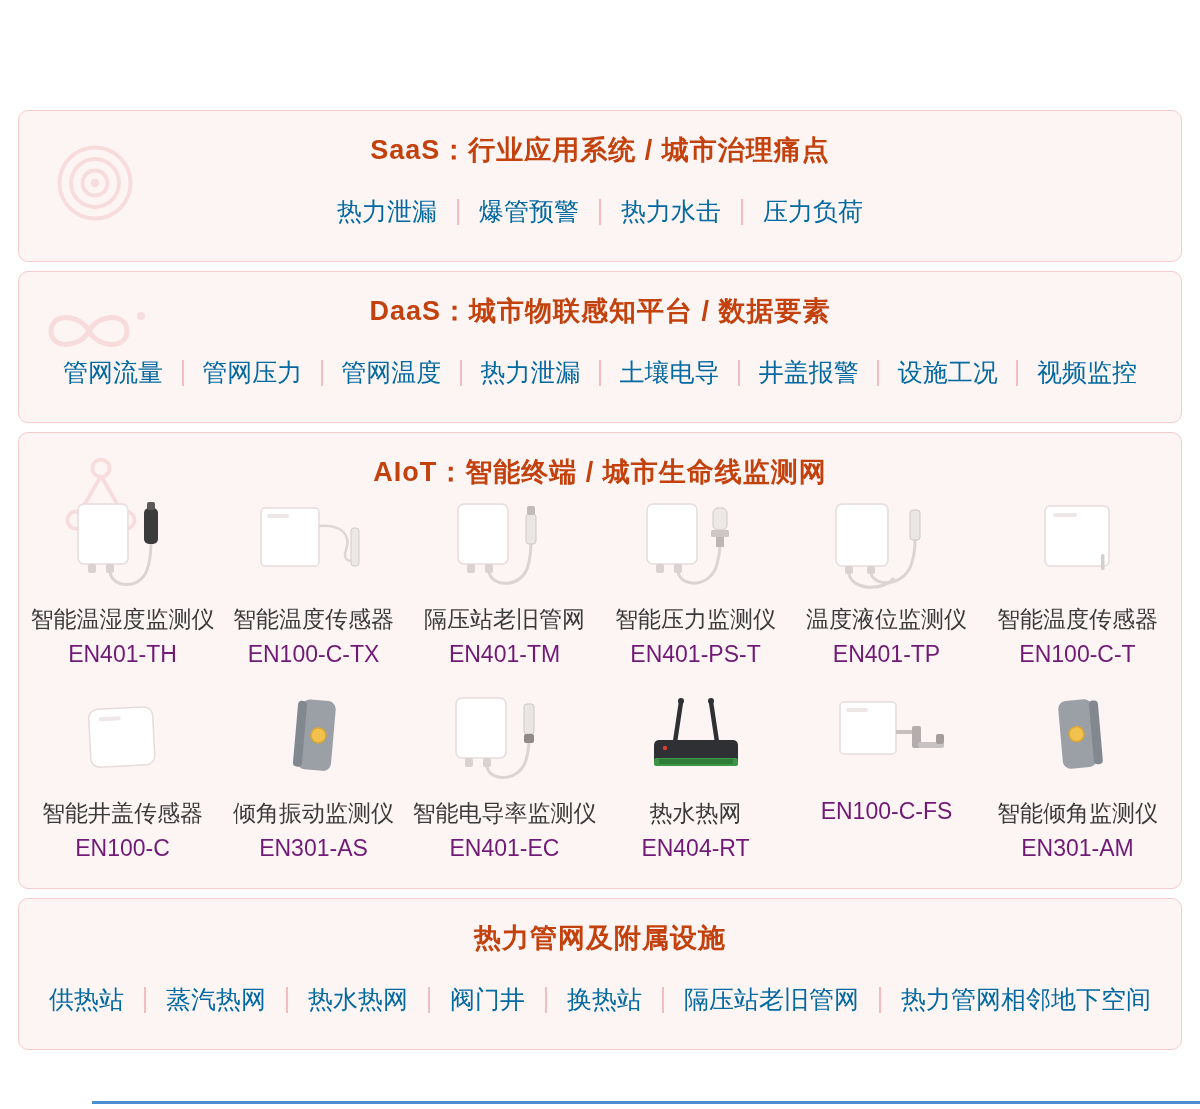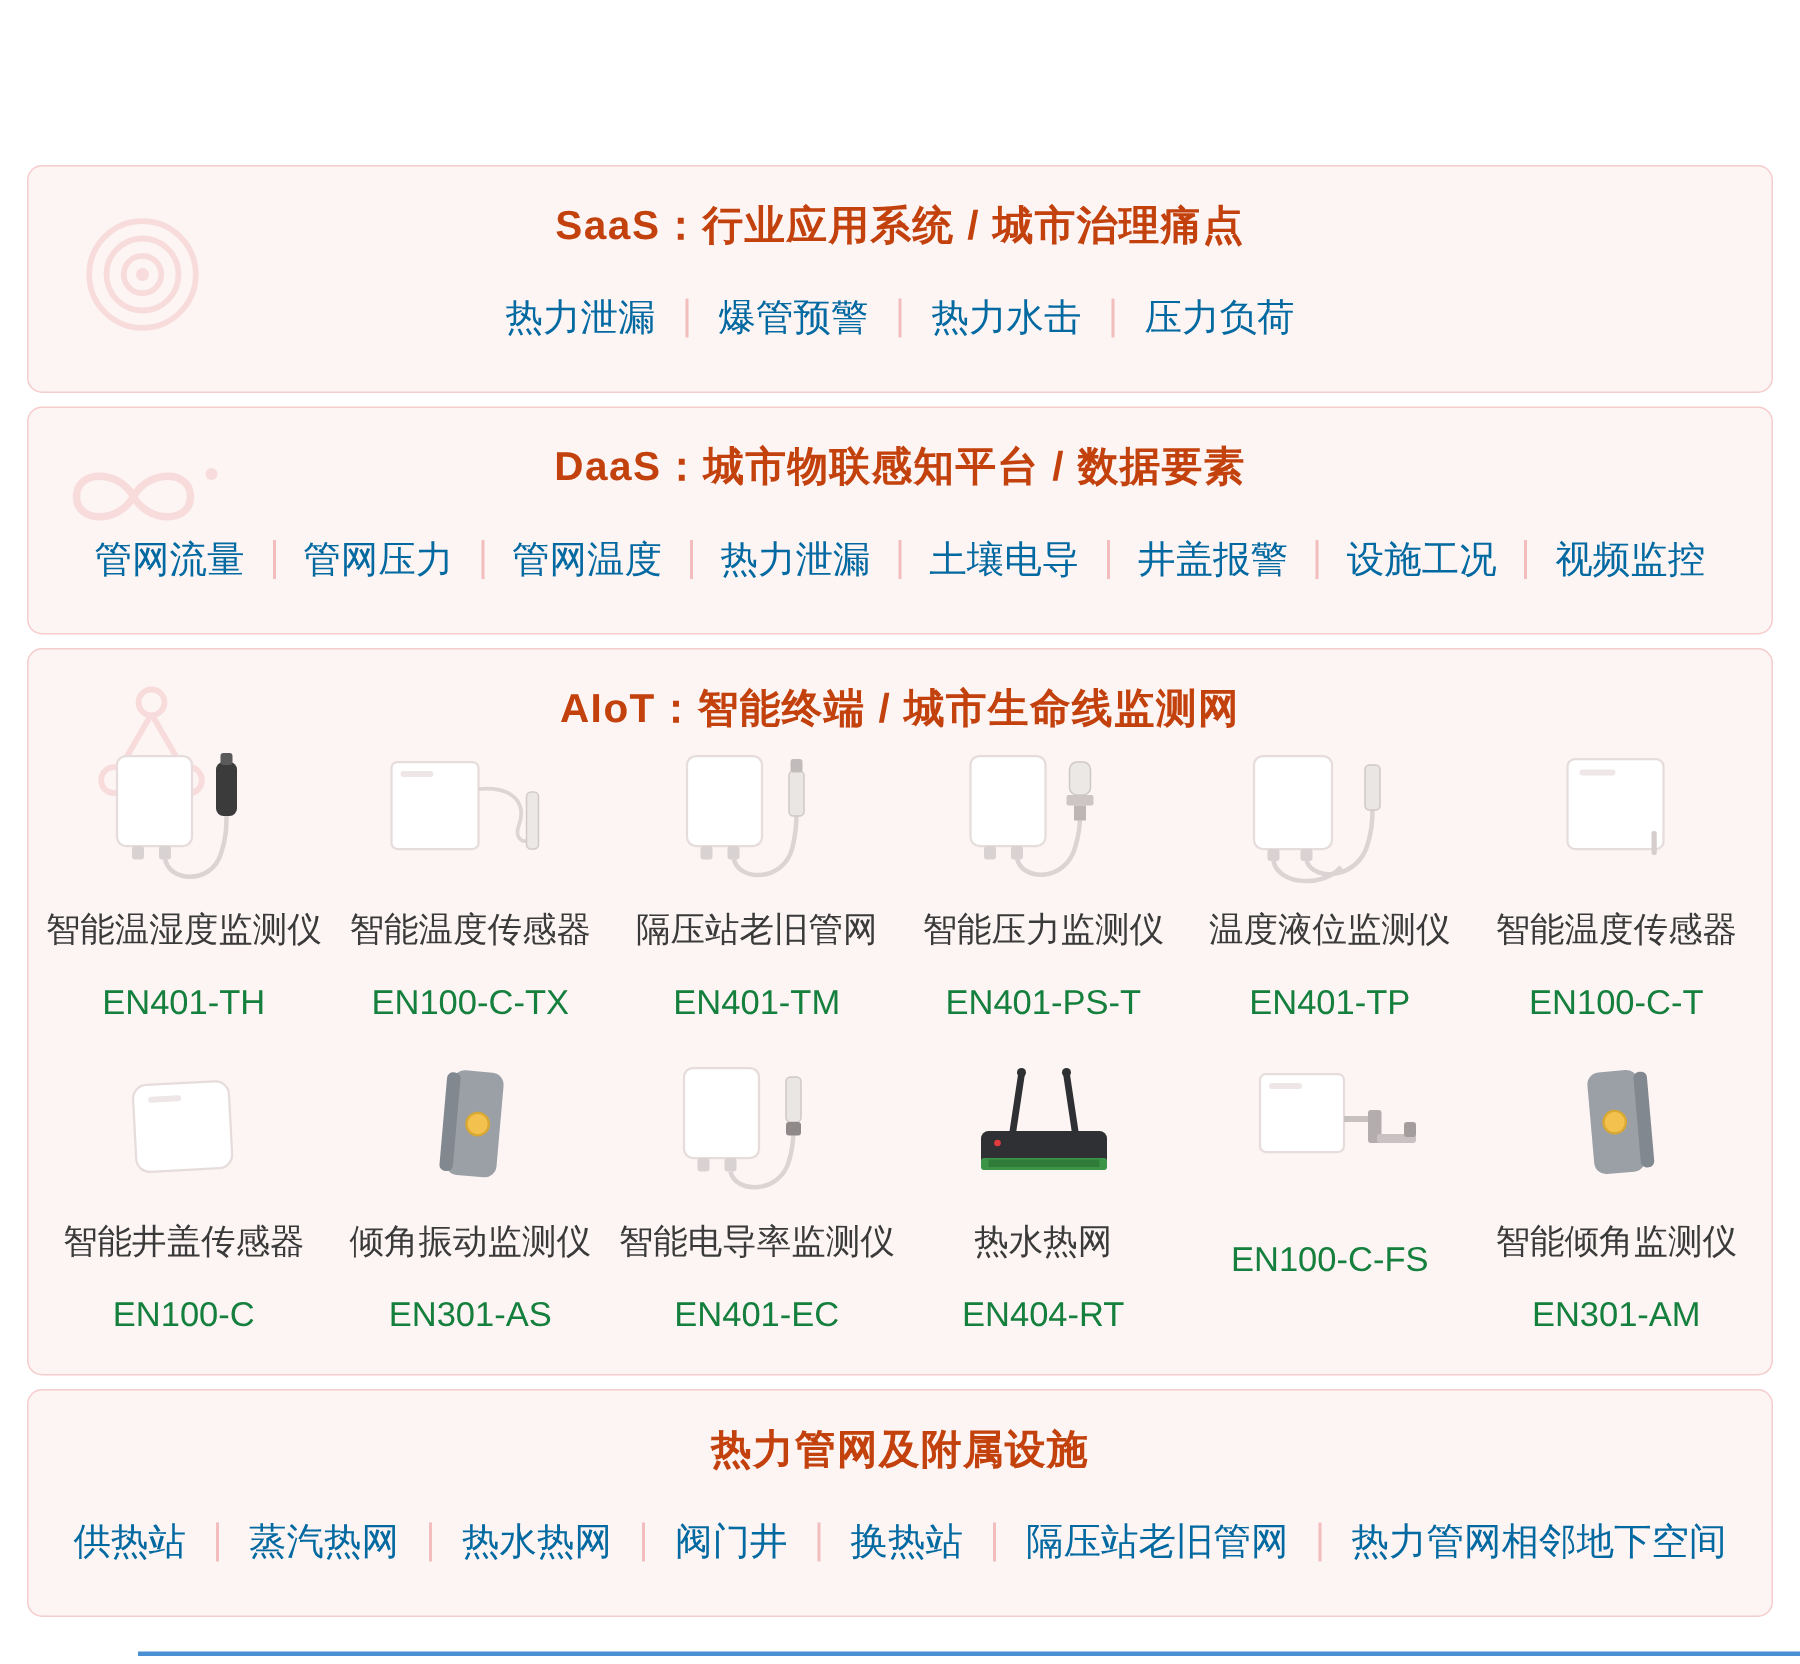--- a/index.html
+++ b/index.html
@@ -46,21 +46,21 @@
   .product-grid {
     position: relative; z-index: 1;
     display: grid;
     grid-template-columns: repeat(6, 1fr);
     padding: 8px 8px 26px 8px;
     row-gap: 24px;
   }
   .product { text-align: center; }
   .product-image svg { width: 150px; height: 100px; display: block; margin: 0 auto; }
   .product-name { font-size: 23px; color: #3a3a3a; margin-top: 6px; white-space: nowrap; }
-  .product-model { font-size: 23px; color: #15803d; margin-top: 20px; white-space: nowrap; }
+  .product-model { font-size: 23px; color: #701a75; margin-top: 6px; white-space: nowrap; }
   .bottom-line {
     position: absolute; left: 92px; right: 0; bottom: 5px; height: 3px;
     background: #4a90d2;
   }
 </style>
 </head>
 <body>
 
 <div class="stack">
 

